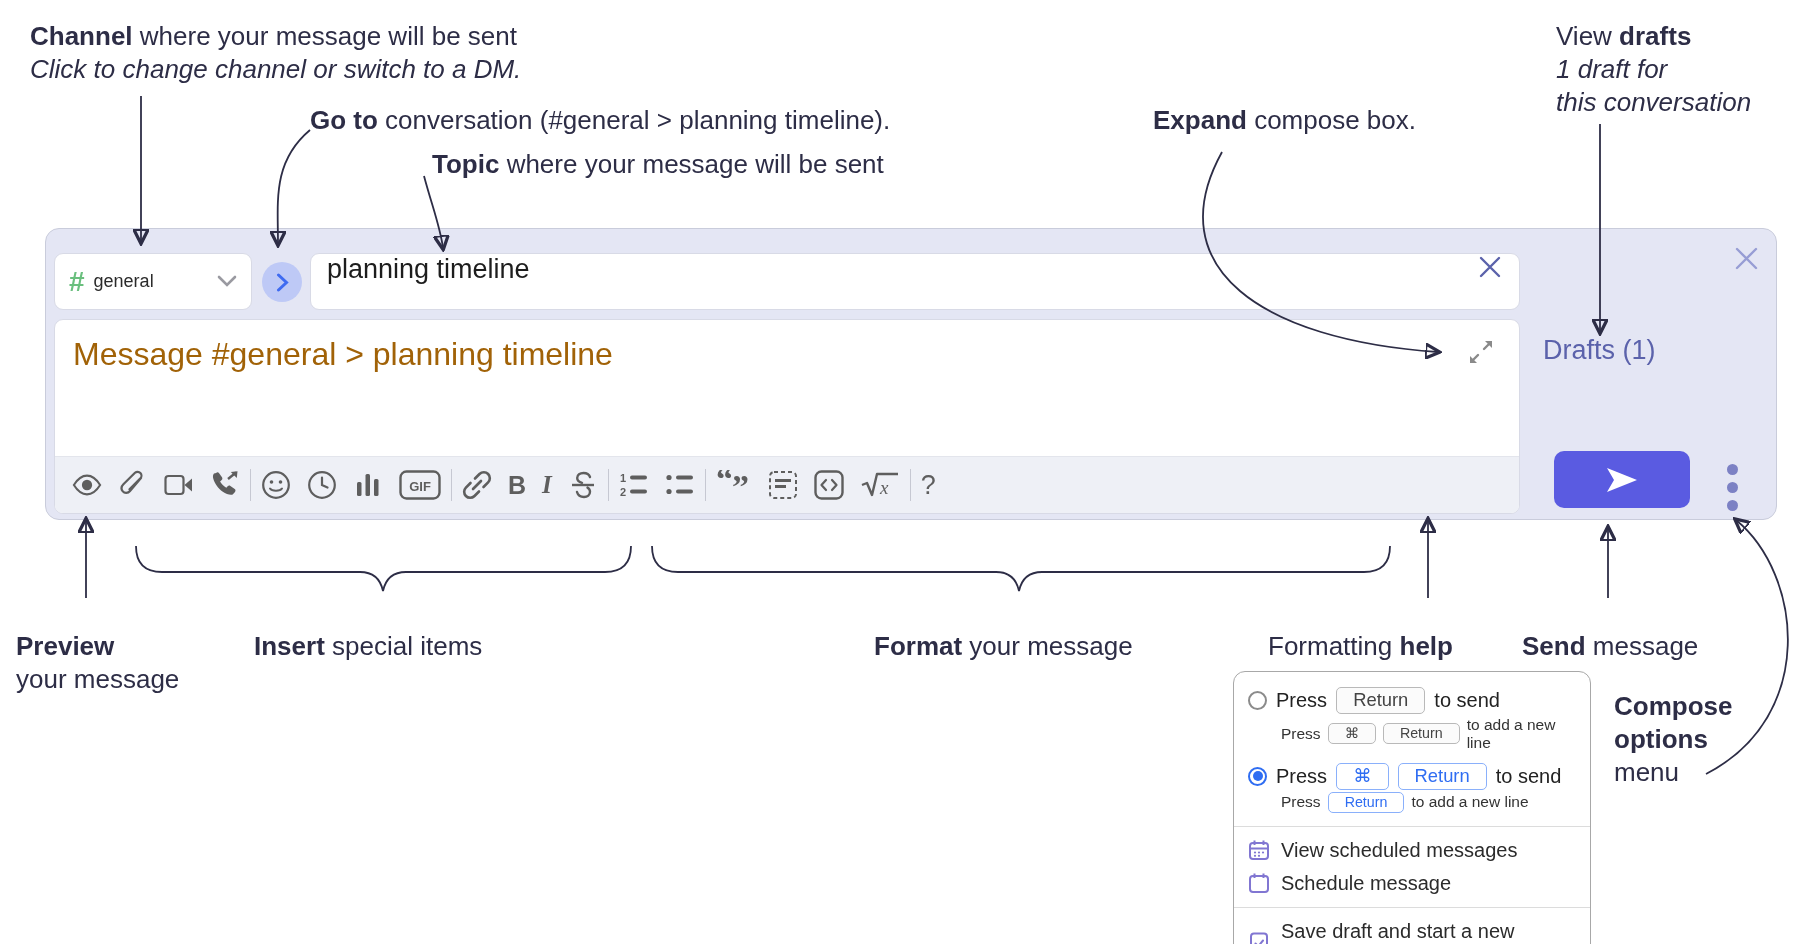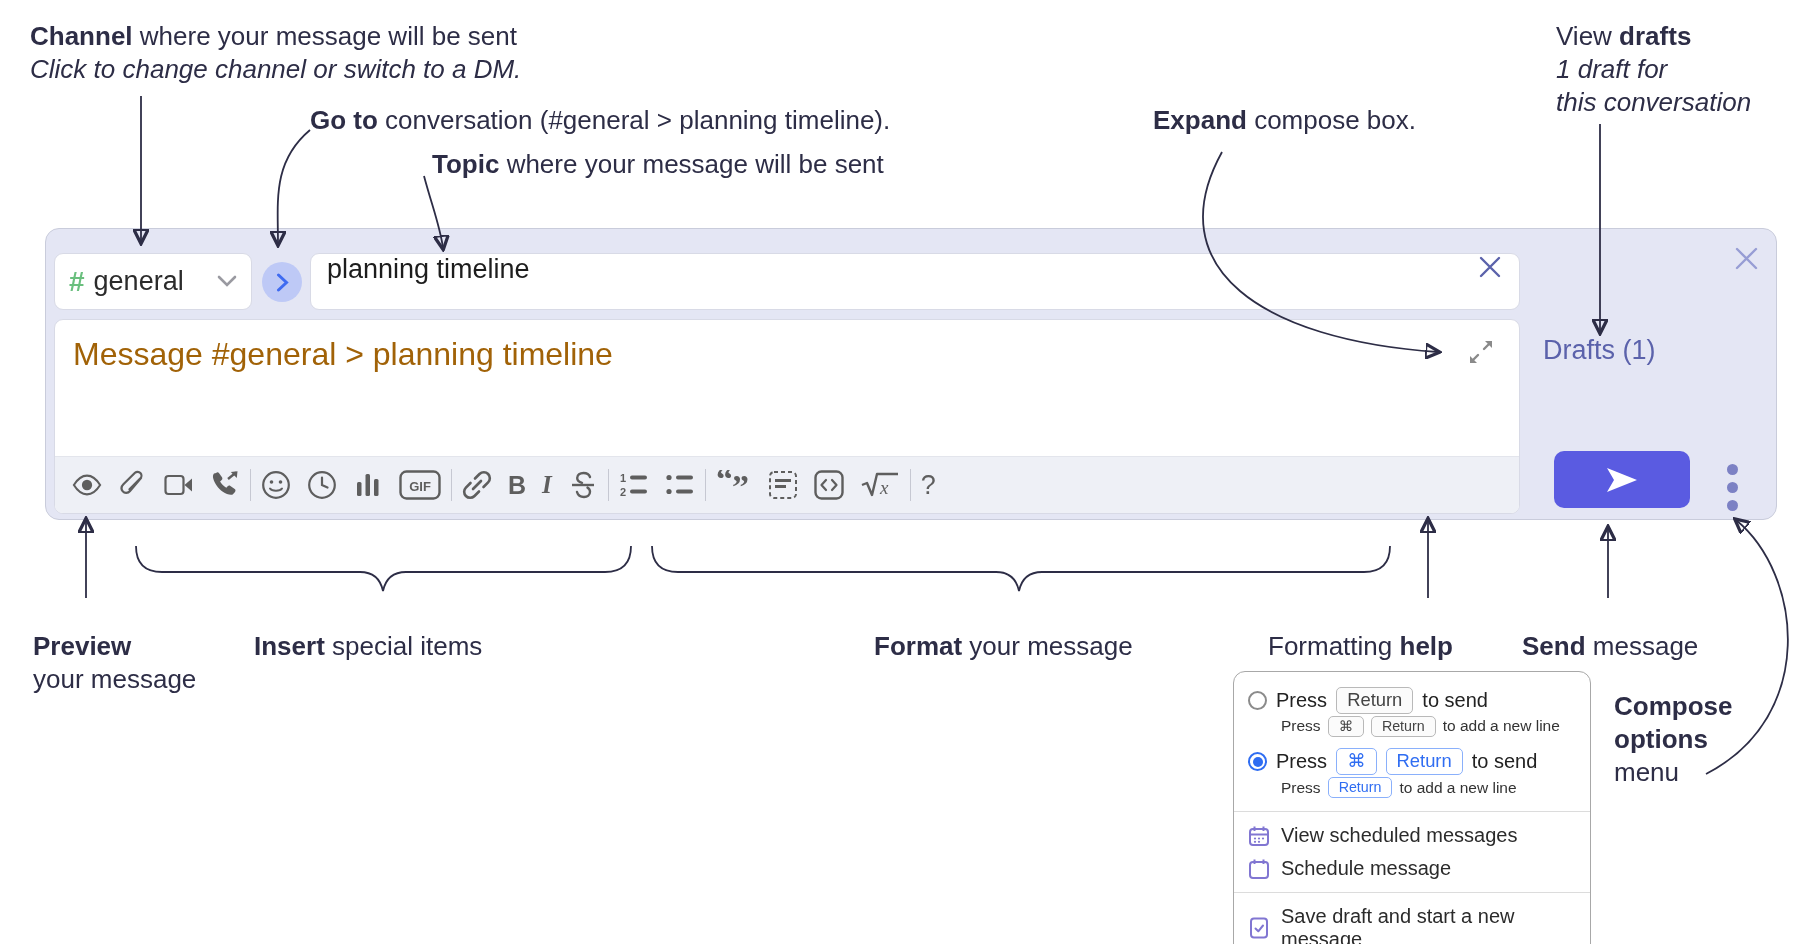--- a/index.html
+++ b/index.html
@@ -12,21 +12,21 @@
   .ann i{font-style:italic;margin-top:12px;}
   
   #overlay{position:absolute;left:0;top:0;width:1814px;height:944px;pointer-events:none;z-index:6;}
   #overlay path,#overlay line{stroke:#2d2d46;stroke-width:1.8;fill:none;}
   
   .compose{left:45px;top:228px;width:1732px;height:292px;background:#e4e6f4;
            border:1px solid #c9ccdb;border-radius:14px;box-sizing:border-box;}
   .pill{left:8px;top:24px;width:198px;height:57px;background:#fff;border:1px solid #d8dae6;
         border-radius:9px;display:flex;align-items:center;padding:0 14px;box-sizing:border-box;gap:9px;}
   .hash{color:#6abf7e;font-weight:700;font-size:28px;}
-  .chan-name{font-size:27px;color:#2b2b2b;flex:1;}
+  .chan-name{font-size:18px;color:#2b2b2b;flex:1;}
   .fwd-circle{left:216px;top:33px;width:40px;height:40px;border-radius:50%;background:#bec9f6;
               display:flex;align-items:center;justify-content:center;}
   .topic{left:264px;top:24px;width:1210px;height:57px;background:#fff;border:1px solid #d8dae6;
          border-radius:9px;display:flex;padding:0 16px;box-sizing:border-box;}
   .topic-text{font-size:27px;color:#1d1d1d;flex:1;}
   .msgbox{left:8px;top:90px;width:1466px;height:195px;background:#fff;border:1px solid #d8dae6;
           border-radius:9px;box-sizing:border-box;}
   .placeholder{left:18px;top:16px;font-size:32px;color:#a16207;}
   .expandic{right:24px;top:18px;}
   .toolbar{left:0;right:0;bottom:0;height:56px;background:#eef0f6;border-top:1px solid #e3e5ec;
@@ -39,21 +39,21 @@
            display:flex;align-items:center;justify-content:center;}
   .kebab{left:1666px;top:230px;width:40px;height:56px;display:flex;flex-direction:column;
          align-items:center;justify-content:center;gap:7px;}
   .kebab i{width:11px;height:11px;border-radius:50%;background:#7c81c4;}
   .closex{right:16px;top:16px;}
   
   .popup{left:1233px;top:671px;width:358px;background:#fff;border:1.5px solid #a8a8a8;
          border-radius:12px;box-sizing:border-box;padding:10px 0;z-index:4;}
   .popt{display:flex;align-items:center;gap:9px;padding:5px 14px 1px;font-size:20px;color:#222;}
   .psub{display:flex;align-items:center;gap:7px;padding:1px 14px 6px 47px;font-size:15.5px;color:#333;}
-  .key{border:1px solid #b9b9b9;background:#fbfbfb;border-radius:5px;padding:0 10px;
+  .key{border:1px solid #b9b9b9;background:#fbfbfb;border-radius:5px;padding:0 16px;
        font-size:0.92em;color:#444;line-height:1.35;}
   .key.blue{border-color:#8ab0fb;color:#2f6df2;background:#fff;}
   .radio{width:19px;height:19px;border-radius:50%;border:2px solid #8b8b8b;box-sizing:border-box;flex:none;}
   .radio.sel{border-color:#2f6df2;position:relative;}
   .radio.sel::after{content:"";position:absolute;left:2.5px;top:2.5px;width:10px;height:10px;
                     border-radius:50%;background:#2f6df2;}
   .pdiv{height:1px;background:#dcdcdc;margin:7px 0;}
   .pitem{display:flex;align-items:center;gap:11px;padding:5px 14px;font-size:20px;color:#2b2b2b;}
   .micon{color:#8176d2;display:flex;}
 </style>
@@ -263,21 +263,21 @@
     </svg>
   </div>
 
   <div class="abs kebab">
     <i></i>
       <i></i>
       <i></i>
   </div>
 </div>
 
-<div class="abs ann" style="left:33px;top:630px;">
+<div class="abs ann" style="left:16px;top:630px;">
   <div><b>Preview</b></div>
   <div>your message</div>
 </div>
 <div class="abs ann" style="left:254px;top:630px;">
   <b>Insert</b><span> special items</span>
 </div>
 <div class="abs ann" style="left:874px;top:630px;">
   <b>Format</b><span> your message</span>
 </div>
 <div class="abs ann" style="left:1268px;top:630px;">

